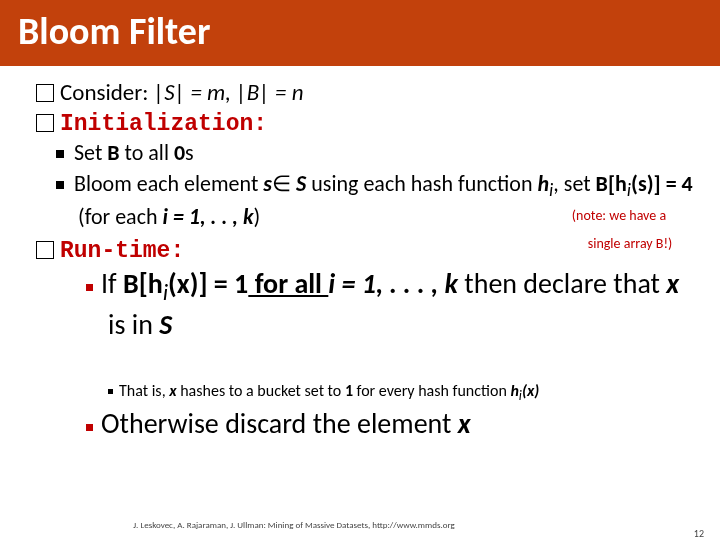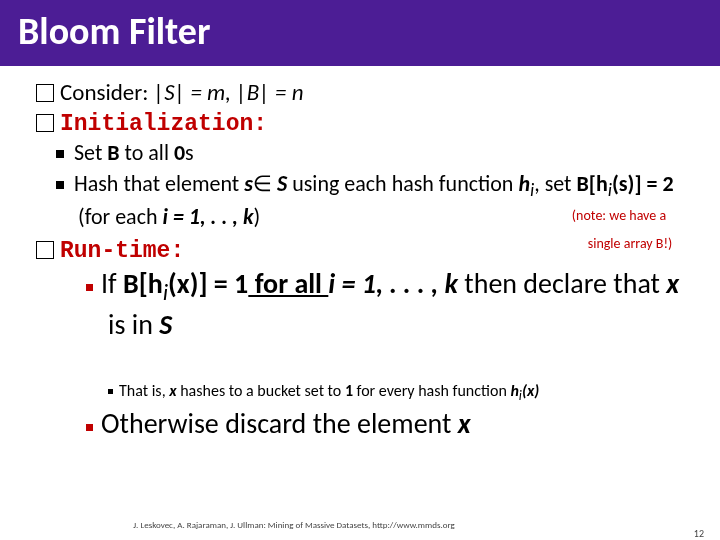--- a/index.html
+++ b/index.html
@@ -1,17 +1,17 @@
 <!DOCTYPE html>
 <html><head>
 <meta charset="utf-8">
 <style>
   * { margin: 0; padding: 0; box-sizing: border-box; }
   body { width: 720px; height: 540px; background: #fff; font-family: Calibri, Arial, sans-serif; position: relative; overflow: hidden; }
-  .title-bar { background: #4c1d95; color: #fff; padding: 8px 18px 12px 18px; font-size: 38px; font-weight: bold; }
+  .title-bar { background: #c2410c; color: #fff; padding: 8px 18px 12px 18px; font-size: 38px; font-weight: bold; }
   .content { padding: 12px 20px 0 36px; color: #000; }
   .outline-item { font-size: 23px; margin-bottom: 2px; }
   .checkbox { display: inline-block; width: 18px; height: 18px; border: 1.5px solid #000; margin-right: 6px; position: relative; top: 2px; }
   .red-bold { color: #c00000; font-weight: bold; font-family: Liberation Mono, monospace; }
   .sub1 { font-size: 22px; margin-left: 20px; margin-bottom: 2px; line-height: 1.3; }
   .sub2 { font-size: 28px; margin-left: 50px; margin-bottom: 2px; line-height: 1.25; }
   .sub3 { font-size: 16px; margin-left: 72px; margin-bottom: 2px; line-height: 1.2; margin-top: 39px; }
   .bullet-sq { display: inline-block; width: 8px; height: 8px; background: #000; margin-right: 10px; position: relative; top: -2px; }
   .bullet-sq-sm { display: inline-block; width: 7px; height: 7px; background: #c00000; margin-right: 8px; position: relative; top: -2px; }
   .bullet-sq-xs { display: inline-block; width: 5px; height: 5px; background: #000; margin-right: 6px; position: relative; top: -2px; }
@@ -37,21 +37,21 @@
 
   <div class="outline-item">
     <span class="checkbox"></span><span class="red-bold">Initialization:</span>
   </div>
 
   <div class="sub1 hanging">
     <span class="bullet-sq"></span><span>Set </span><b>B</b><span> to all </span><b>0</b><span>s</span>
   </div>
 
   <div class="sub1 hanging" style="position:relative;">
-    <span class="bullet-sq"></span><span>Hash that element </span><b class="ital">s</b><span>∈</span> <b class="ital">S</b><span> using each hash function </span><b class="ital">h</b><sub class="ital">i</sub><span>, set </span><b>B[h</b><sub class="ital">i</sub><b>(s)] = 2</b><span>   (for each </span><b class="ital">i = 1, . . , k</b><span>)</span>
+    <span class="bullet-sq"></span><span>Bloom each element </span><b class="ital">s</b><span>∈</span> <b class="ital">S</b><span> using each hash function </span><b class="ital">h</b><sub class="ital">i</sub><span>, set </span><b>B[h</b><sub class="ital">i</sub><b>(s)] = 4</b><span>   (for each </span><b class="ital">i = 1, . . , k</b><span>)</span>
     <span class="note-wrap">
       <span class="red-note">(note: we have a</span><br>
       <span class="red-note">single array B!)</span>
     </span>
   </div>
 
   <div class="outline-item" style="margin-top:4px;">
     <span class="checkbox"></span><span class="red-bold">Run-time:</span>
   </div>
 

